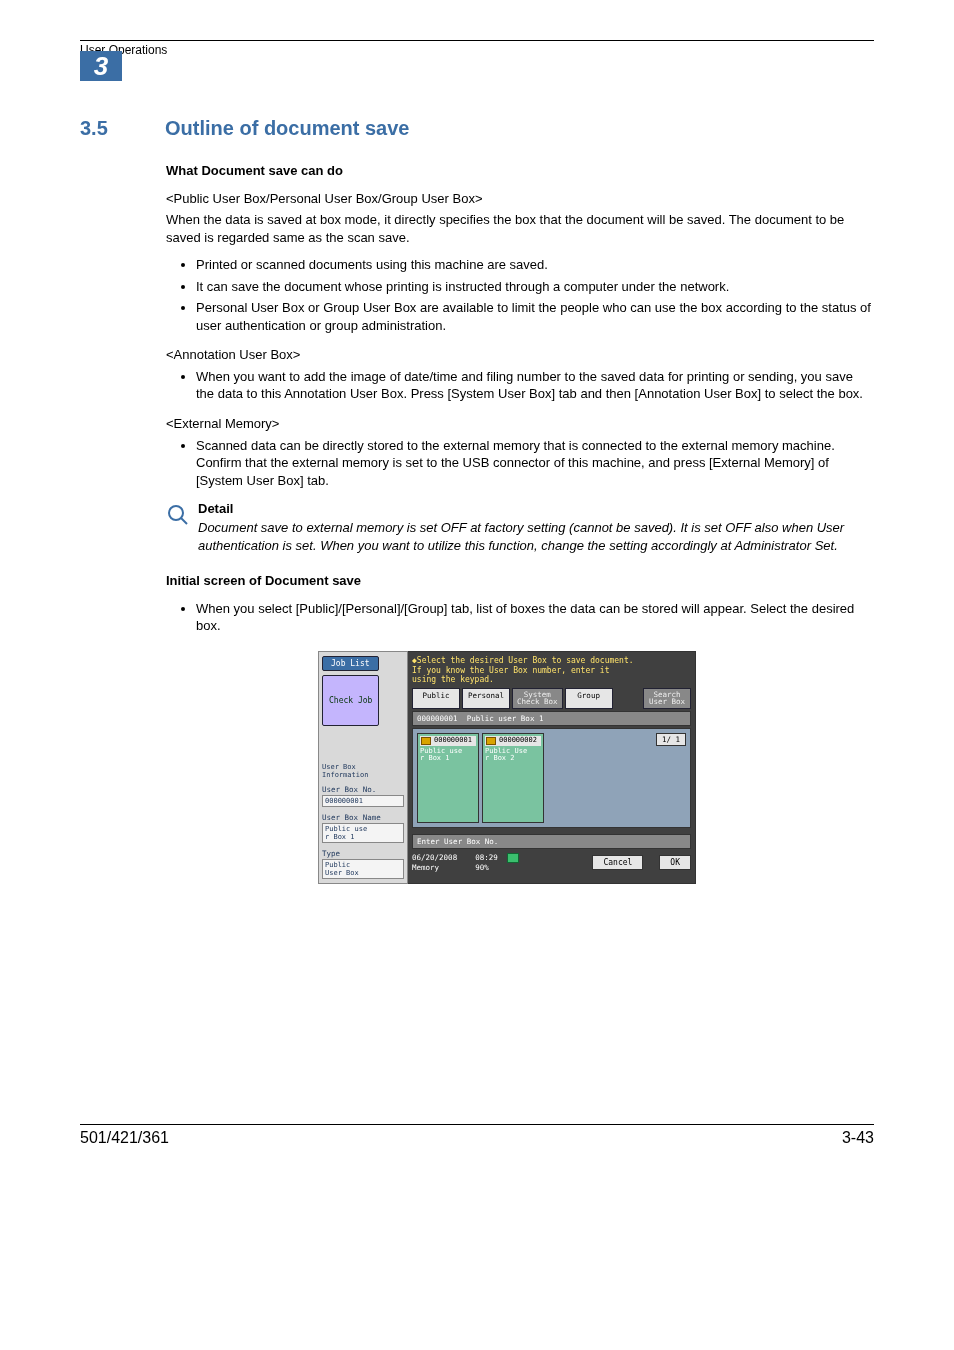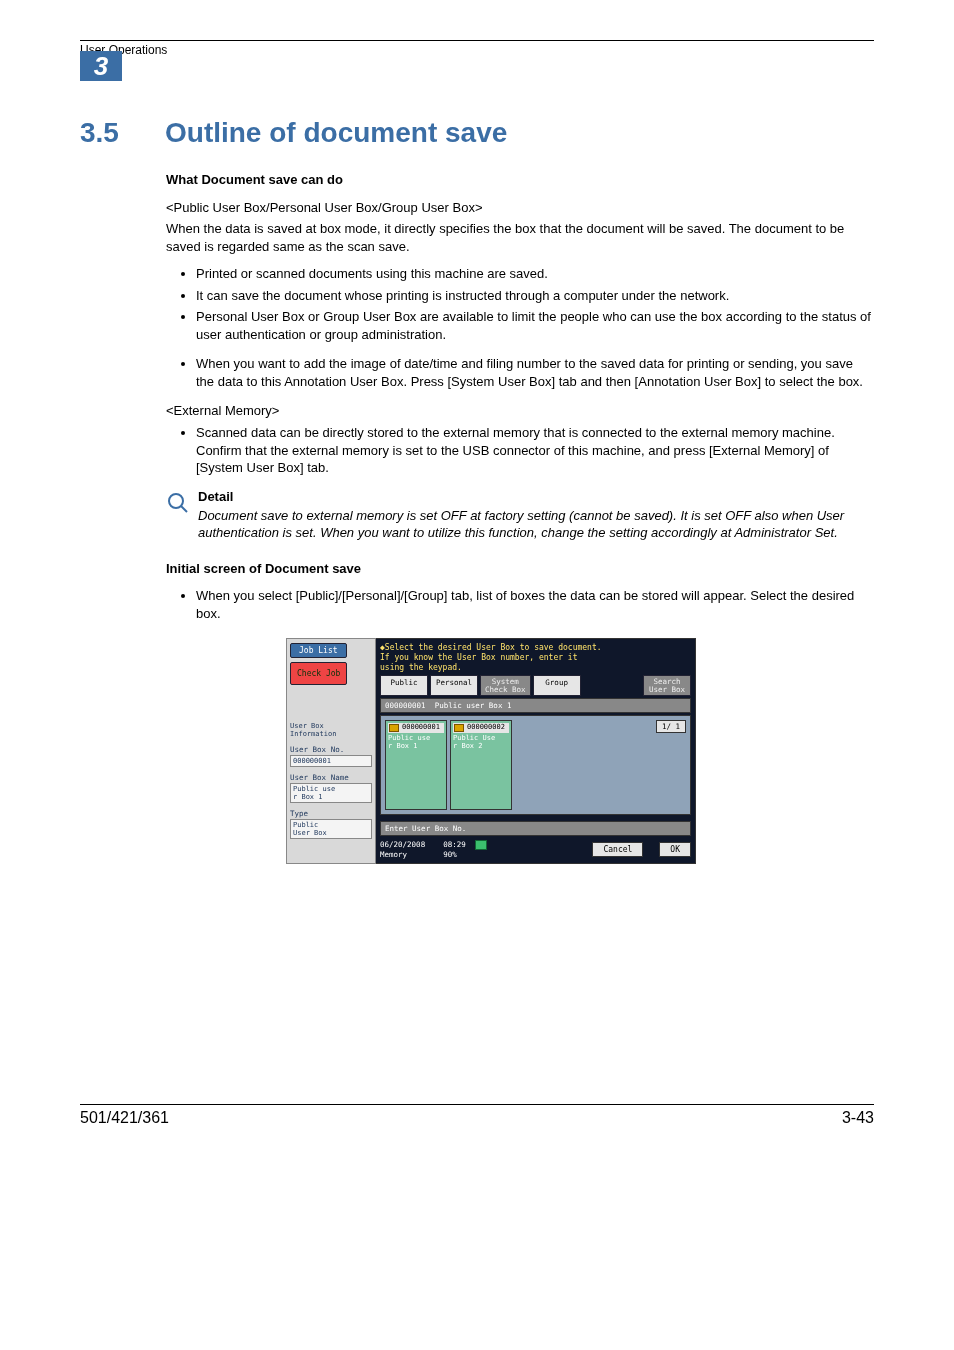--- a/index.html
+++ b/index.html
@@ -37,21 +37,21 @@
     width: 42px;
     height: 30px;
     text-align: center;
     line-height: 30px;
     font-style: italic;
     position: relative;
     top:-6px;
   }
   .section-heading {
     color: #3b6ea5;
-    font-size: 28px;
+    font-size: 20px;
     font-weight: bold;
     margin-bottom: 22px;
   }
   .sec-num { display:inline-block; width:85px; }
   .body-indent { margin-left: 86px; }
   .h4 { font-weight: bold; margin: 10px 0 10px 0; font-size:13px; }
   p { margin: 0 0 10px 0; line-height: 1.35; }
   ul.bullets { margin: 4px 0 12px 0; padding-left: 30px; }
   ul.bullets li { margin-bottom: 4px; line-height:1.35; }
   .detail-row { display:flex; align-items:flex-start; margin: 8px 0 18px 0;}
@@ -70,33 +70,34 @@
     color:#000;
   }
   .ss-row { display:flex; }
   .ss-left {
     width: 90px;
     background:#d9d9d9;
     border:1px solid #888;
     box-sizing:border-box;
     padding:4px 3px;
     color:#223a5e;
+    margin-left:32px;
   }
   .ss-right {
     flex:1;
-    background:#0f172a;
+    background:#404040;
     border:1px solid #333;
     border-left:none;
     box-sizing:border-box;
     padding:4px;
     color:#fff;
     position:relative;
   }
   .ss-jl { display:inline-block; background:#3b6ea5; color:#fff; padding:2px 8px; border:1px solid #223; border-radius:2px; margin-bottom:4px;}
-  .ss-cj { display:inline-block; background:#ef4444; color:#06340a; padding:6px 6px; border:1px solid #223; border-radius:2px; margin-bottom:8px;}
+  .ss-cj { display:inline-block; background:#c4b5fd; color:#06340a; padding:20px 6px; border:1px solid #223; border-radius:2px; margin-bottom:8px;}
   .ss-hint { color:#ffe36b; line-height:1.2; margin-bottom:3px;}
   .ss-hint .bullet{color:#ffe36b;}
   .ss-tabs { display:flex; gap:2px; margin-bottom:2px;}
   .ss-tab { background:#e6e6e6; color:#000; padding:2px 4px; border:1px solid #223; font-size:7.5px; min-width:38px; text-align:center;}
   .ss-tab.dark { background:#888; color:#eee; }
   .ss-tab.search { margin-left:auto; }
   .ss-breadcrumb { background:#888; color:#fff; padding:2px 4px; border:1px solid #333; margin-bottom:2px; font-size:7.5px;}
   .ss-boxarea { background:#8fa3b8; border:1px solid #333; min-height:90px; padding:4px; display:flex; gap:3px; position:relative;}
   .ss-box { width:56px; background:#7ac3a0; border:1px solid #333; padding:2px 2px 3px 2px; color:#fff; font-size:7px; line-height:1.1; }
   .ss-box .num { background:#e6e6e6; color:#000; display:flex; align-items:center; gap:2px; padding:1px 1px; margin-bottom:2px;}
@@ -132,20 +133,21 @@
     <p class="h4">What Document save can do</p>
     <p style="margin-bottom:4px;">&lt;Public User Box/Personal User Box/Group User Box&gt;</p>
 
     <p>When the data is saved at box mode, it directly specifies the box that the document will be saved. The document to be saved is regarded same as the scan save.</p>
     <ul class="bullets">
       <li>Printed or scanned documents using this machine are saved.</li>
       <li>It can save the document whose printing is instructed through a computer under the network.</li>
       <li>Personal User Box or Group User Box are available to limit the people who can use the box according to the status of user authentication or group administration.</li>
     </ul>
 
+    <p style="margin-bottom:4px;">&lt;Annotation User Box&gt;</p>
     <ul class="bullets">
       <li>When you want to add the image of date/time and filing number to the saved data for printing or sending, you save the data to this Annotation User Box. Press [System User Box] tab and then [Annotation User Box] to select the box.</li>
     </ul>
 
     <p style="margin-bottom:4px;">&lt;External Memory&gt;</p>
     <ul class="bullets">
       <li>Scanned data can be directly stored to the external memory that is connected to the external memory machine. Confirm that the external memory is set to the USB connector of this machine, and press [External Memory] of [System User Box] tab.</li>
     </ul>
 
     <div class="detail-row">

